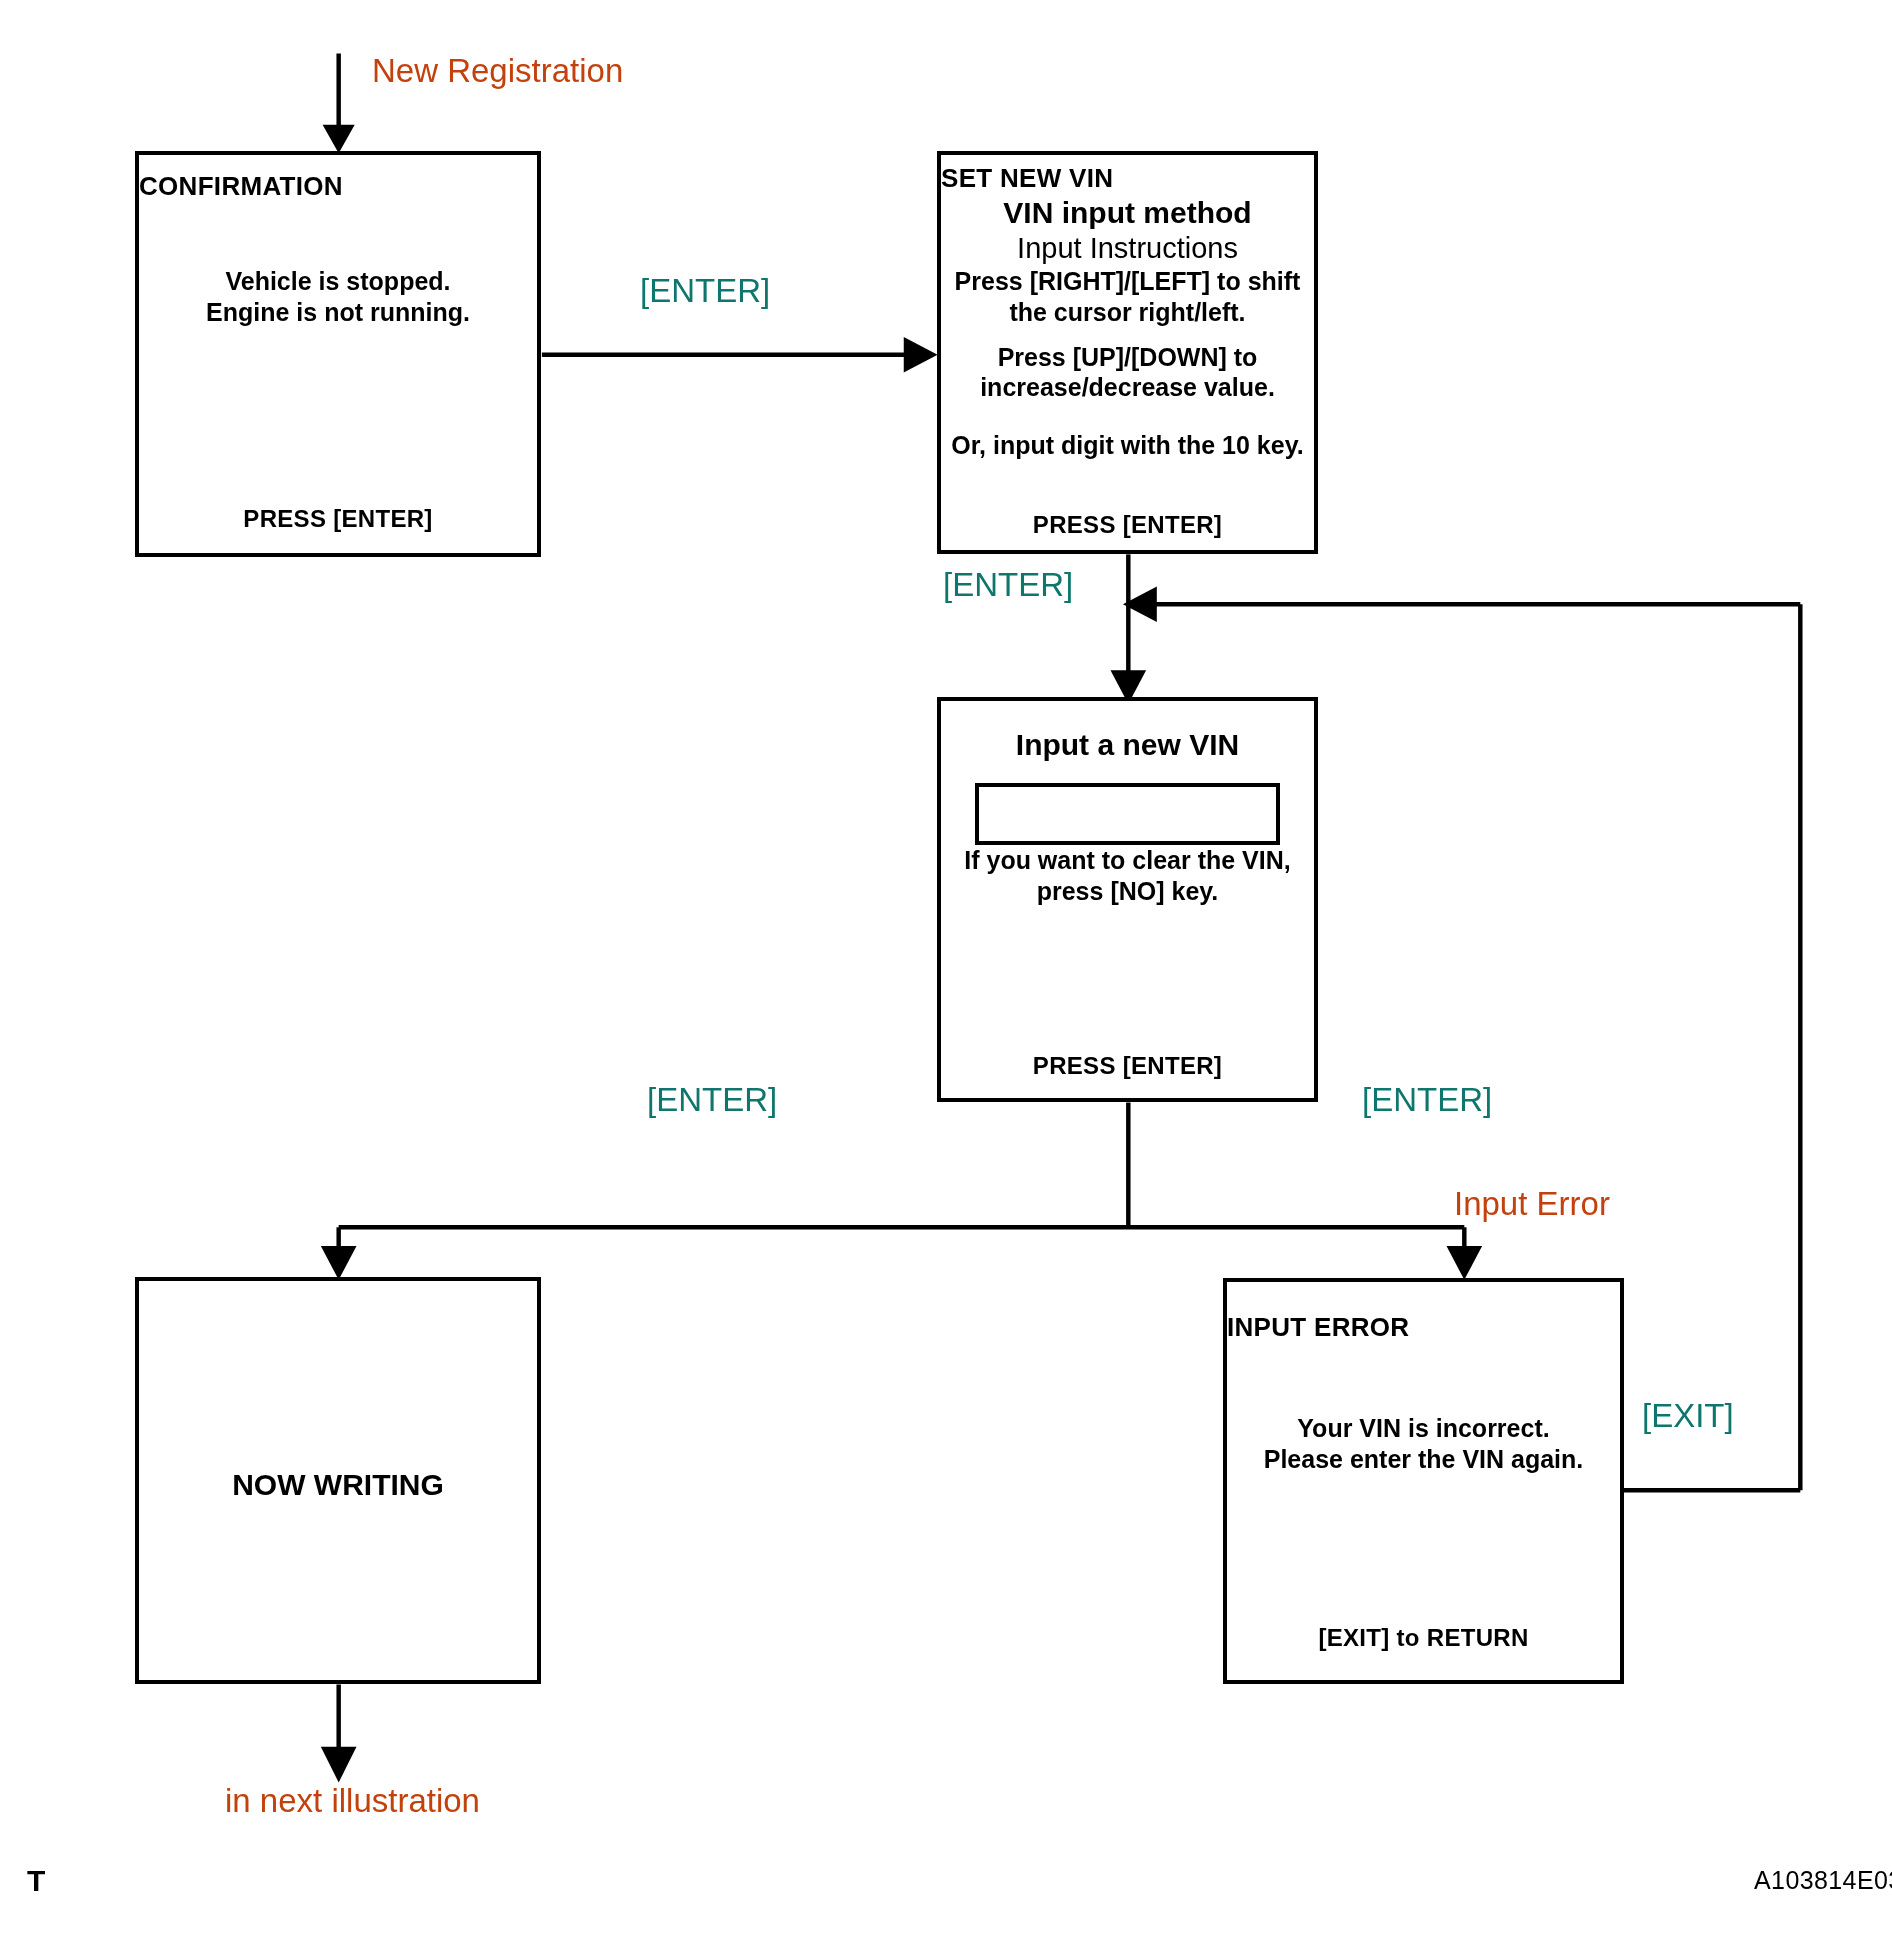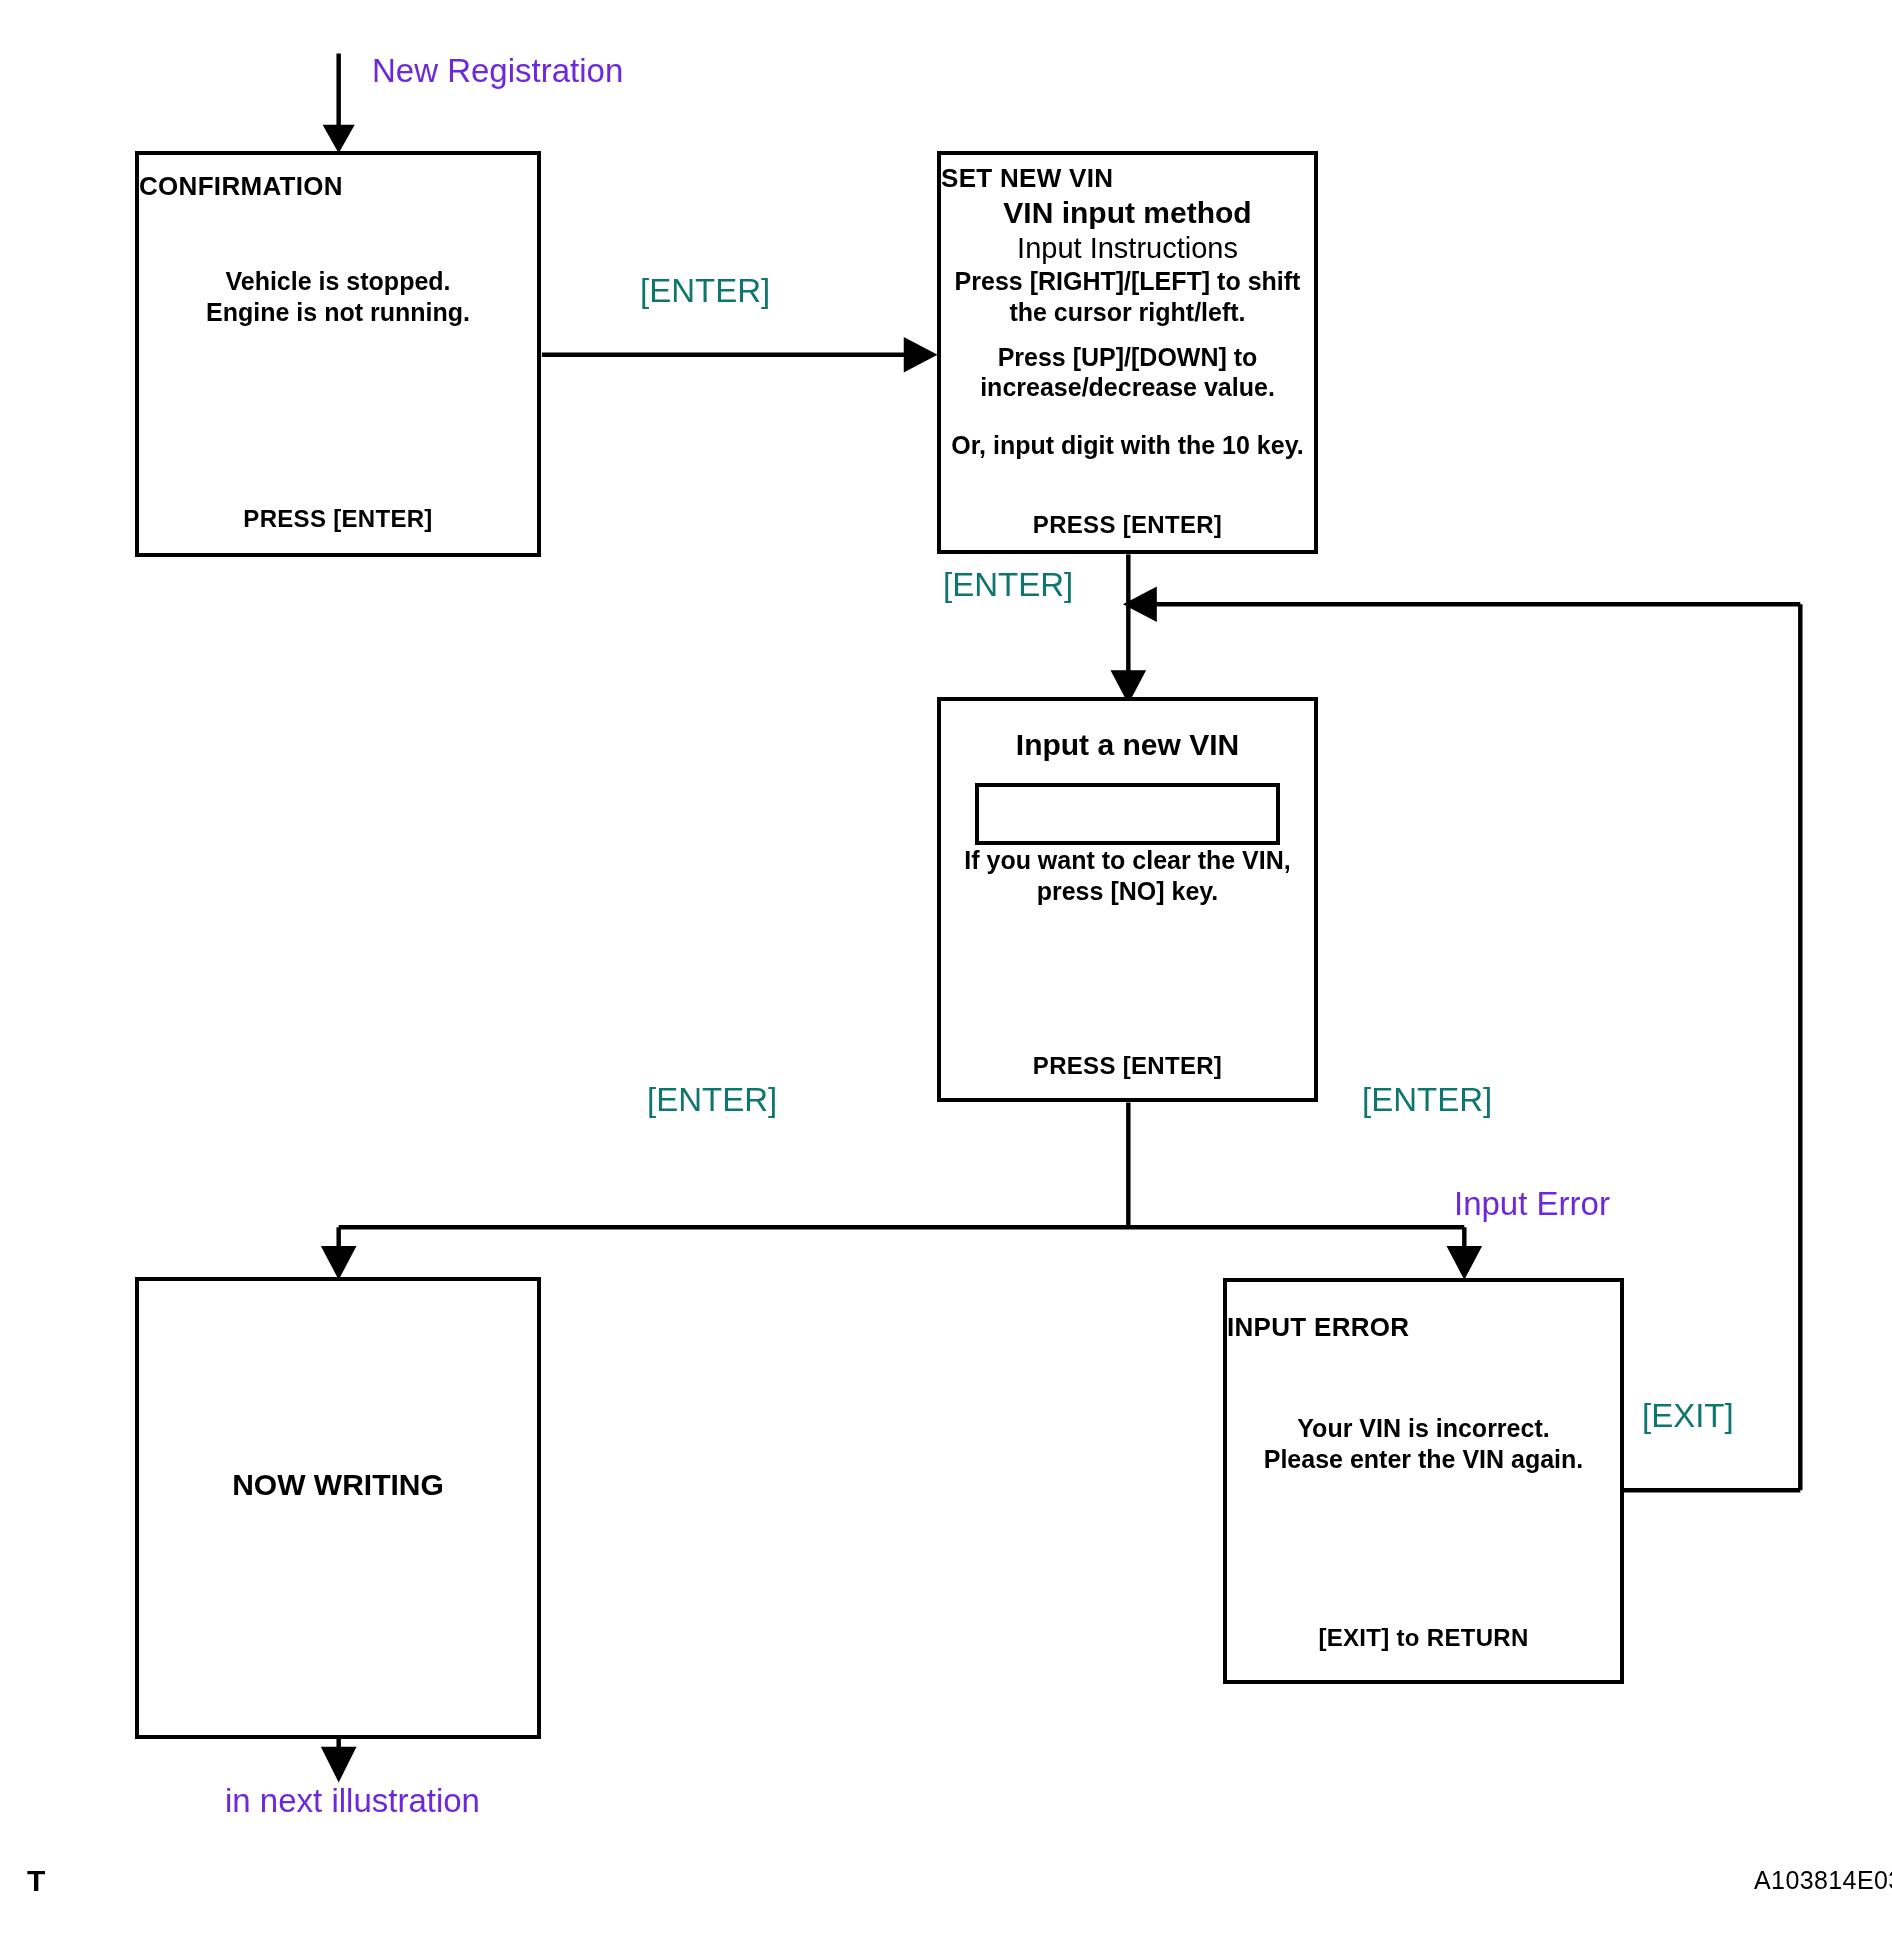--- a/index.html
+++ b/index.html
@@ -68,21 +68,21 @@
     font-size: 33px;
     font-weight: normal;
     white-space: nowrap;
     color: #0f766e;
   }
   .plain-label {
     position: absolute;
     font-size: 33px;
     font-weight: normal;
     white-space: nowrap;
-    color: #6d28d9;
+    color: #c2410c;
   }
   .corner-mark {
     position: absolute;
     font-size: 30px;
     font-weight: bold;
     color: #000000;
   }
   .fig-code {
     position: absolute;
     font-size: 25px;
@@ -209,21 +209,21 @@
   <div class="node" id="node-inputvin" style="left:937px; top:697px; width:381px; height:405px;">
     <div class="screen-sub">Input a new VIN</div>
     <div class="vin-field"></div>
     <div class="screen-body">
       <div>If you want to clear the VIN,</div>
       <div>press [NO] key.</div>
     </div>
     <div class="screen-footer">PRESS [ENTER]</div>
   </div>
 
-  <div class="node" id="node-nowwriting" style="left:135px; top:1277px; width:406px; height:462px;">
+  <div class="node" id="node-nowwriting" style="left:135px; top:1277px; width:406px; height:407px;">
     <div class="screen-sub">NOW WRITING</div>
   </div>
 
   <div class="node" id="node-inputerror" style="left:1223px; top:1278px; width:401px; height:406px;">
     <div class="screen-title">INPUT  ERROR</div>
     <div class="screen-body">
       <div>Your VIN is incorrect.</div>
       <div>Please enter the VIN again.</div>
     </div>
     <div class="screen-footer">[EXIT] to RETURN</div>

